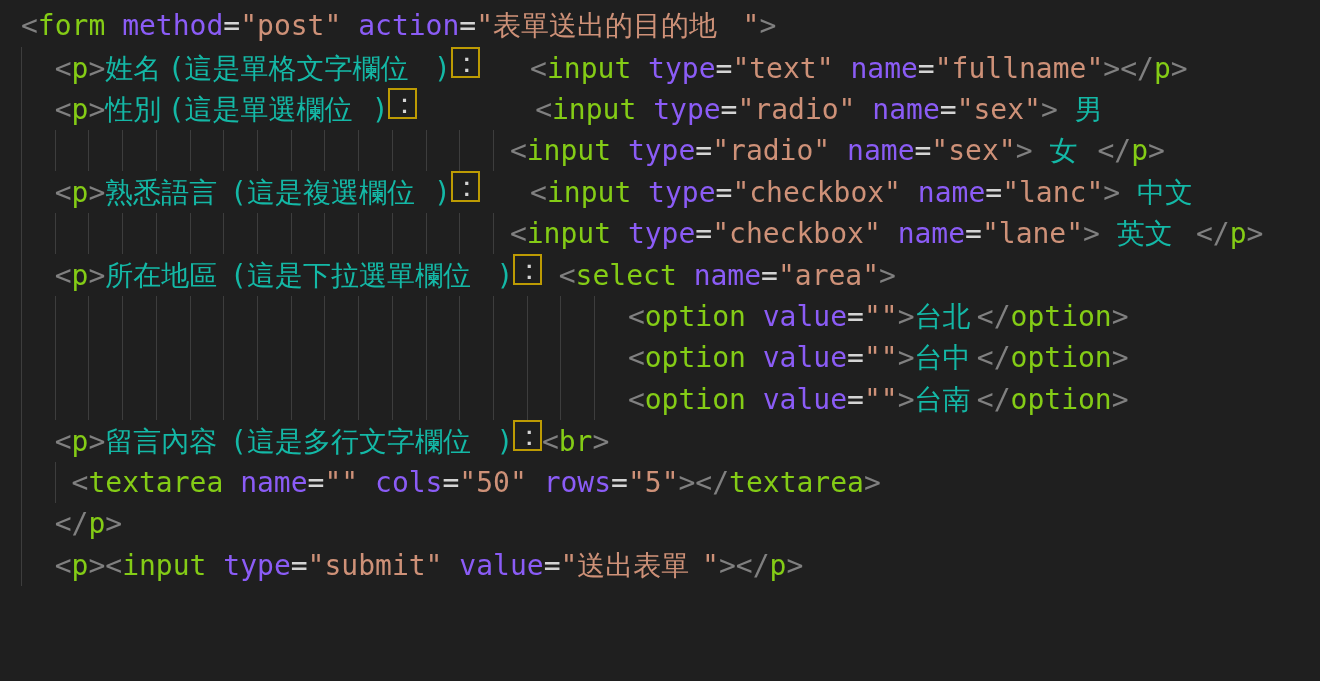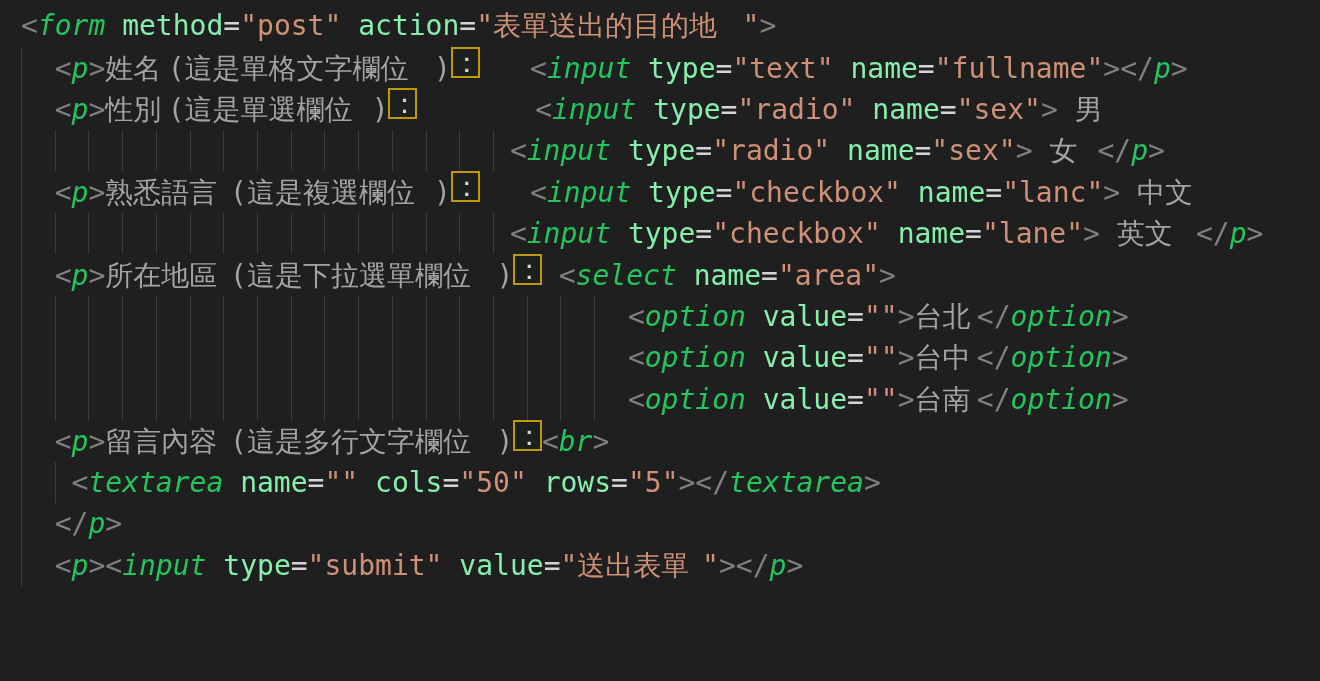--- a/index.html
+++ b/index.html
@@ -22,25 +22,25 @@
     white-space:pre;
   }
   .code-line span{vertical-align:baseline;}
   .guides{
     position:absolute;
     left:0;top:0;bottom:0;
     background:repeating-linear-gradient(to right,#3d3d3d 0,#3d3d3d 1px,transparent 1px,transparent 2ch);
     pointer-events:none;
   }
   .tk-p{color:#808080;}  
-  .tk-t{color:#22c55e;font-style:italic;}  
-  .tk-a{color:#86efac;}  
+  .tk-t{color:#84cc16;}  
+  .tk-a{color:#8b5cf6;}  
   .tk-o{color:#d4d4d4;}  
   .tk-s{color:#ce9178;}  
-  .tk-x{color:#a3a3a3;}  
+  .tk-x{color:#14b8a6;}  
   .tk-w{color:#d4d4d4;}
   .zh{
     display:inline-block;
     white-space:pre;
     overflow:visible;
   }
   .ubox{
     display:inline-block;
     box-sizing:border-box;
     width:1.7ch;

